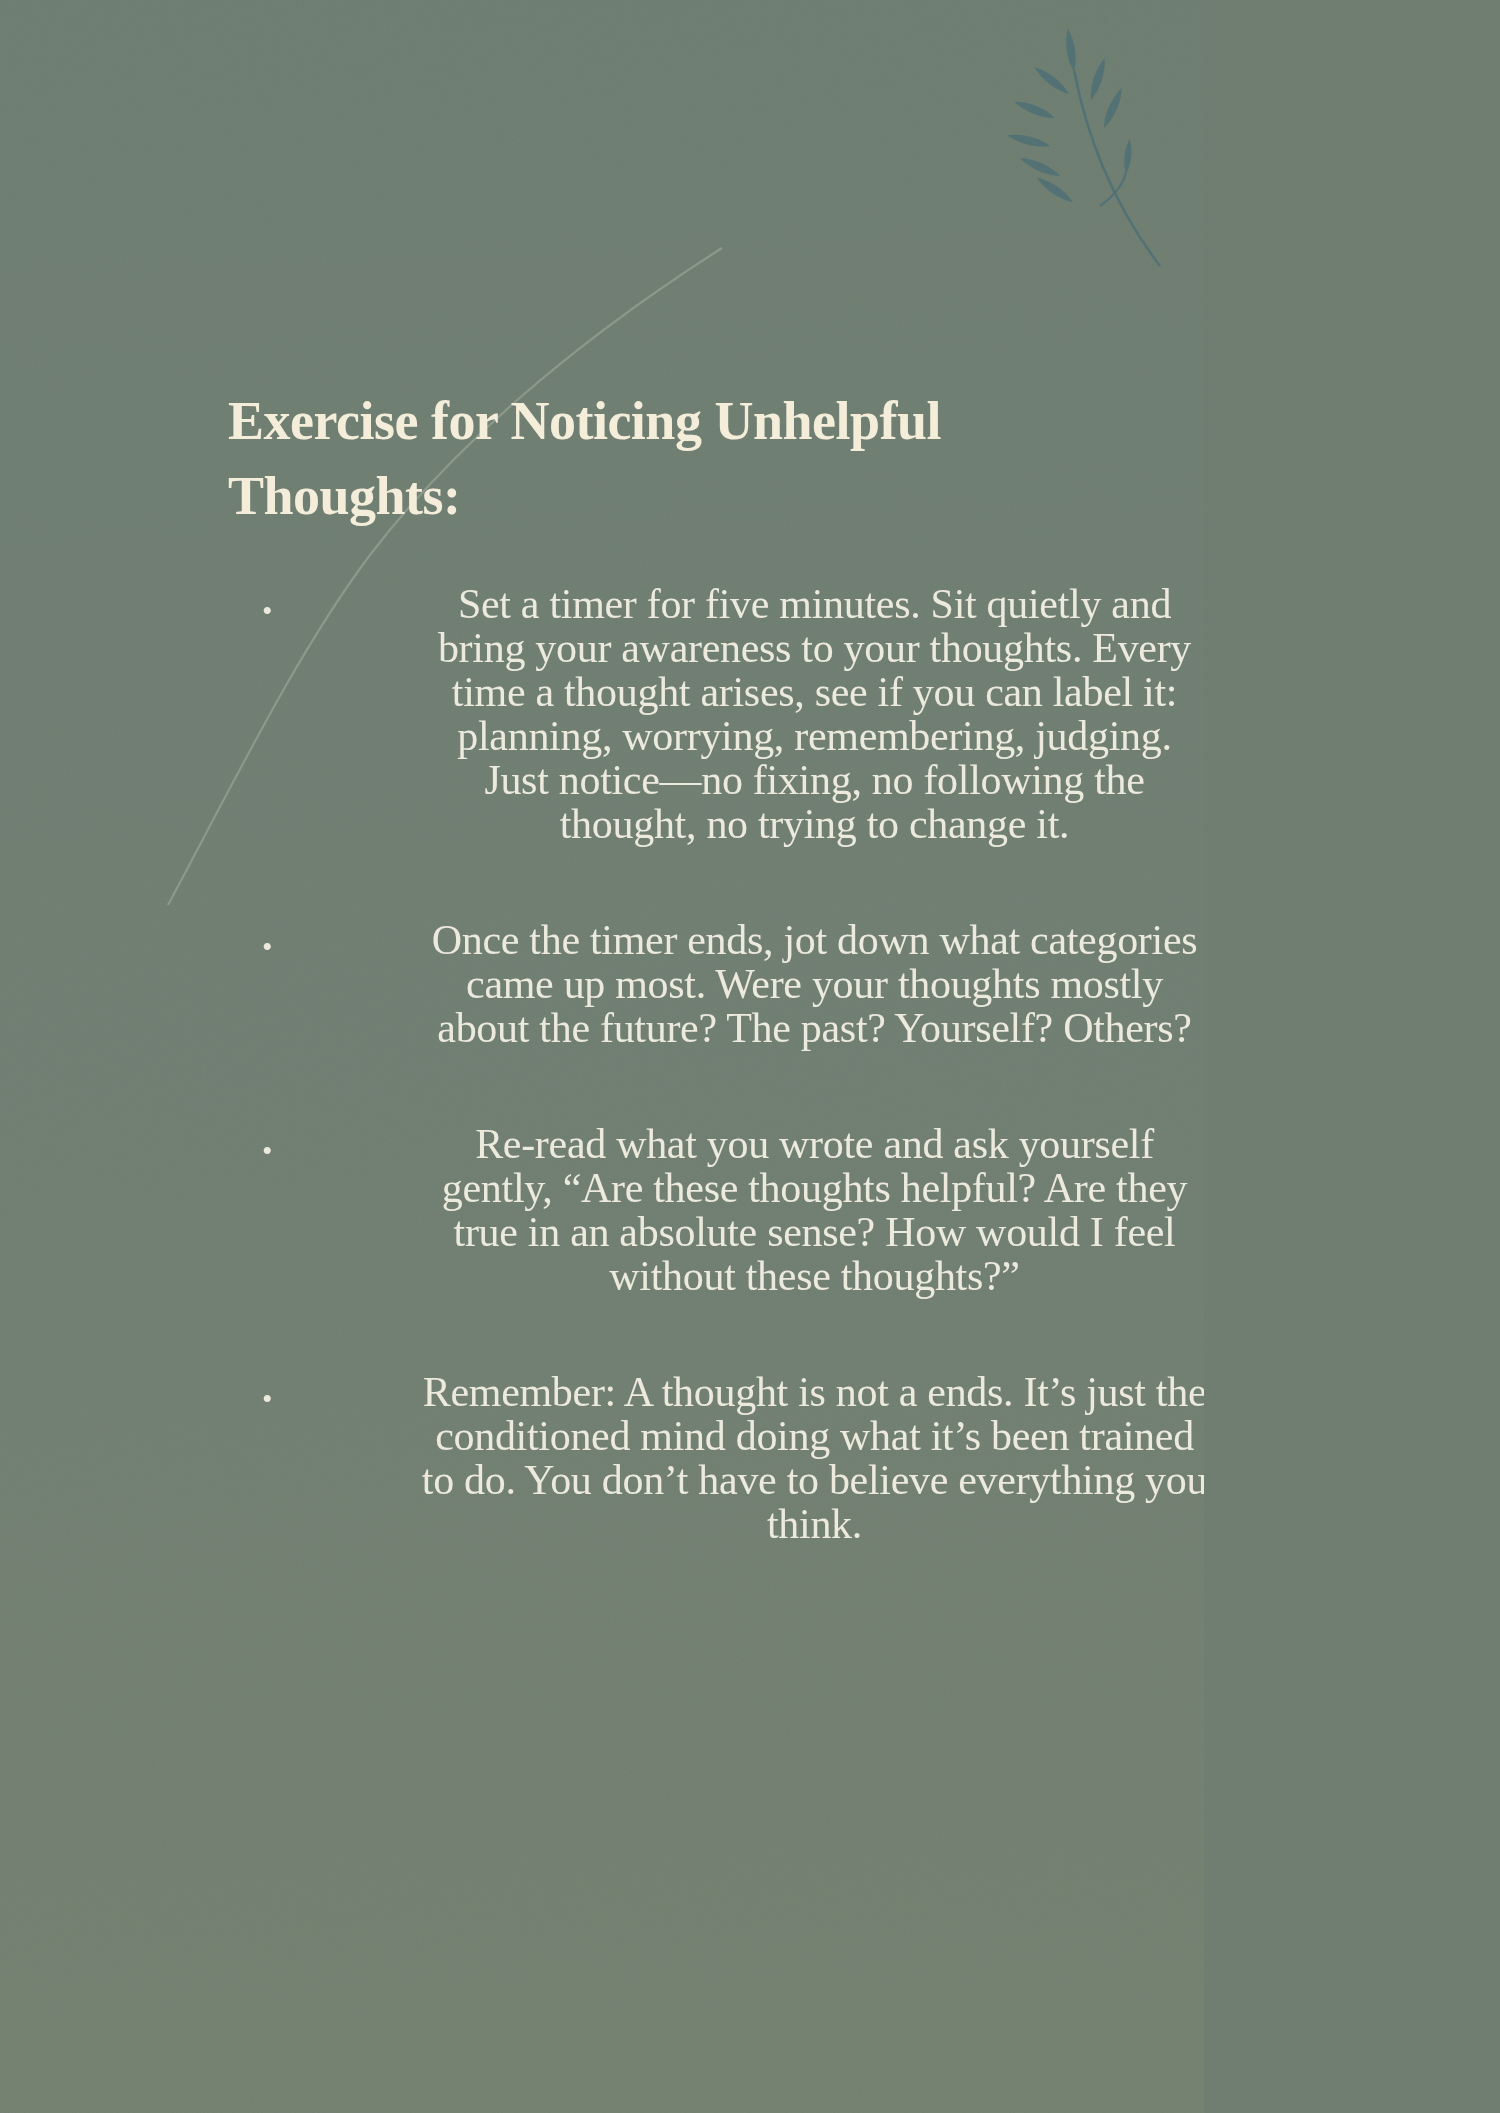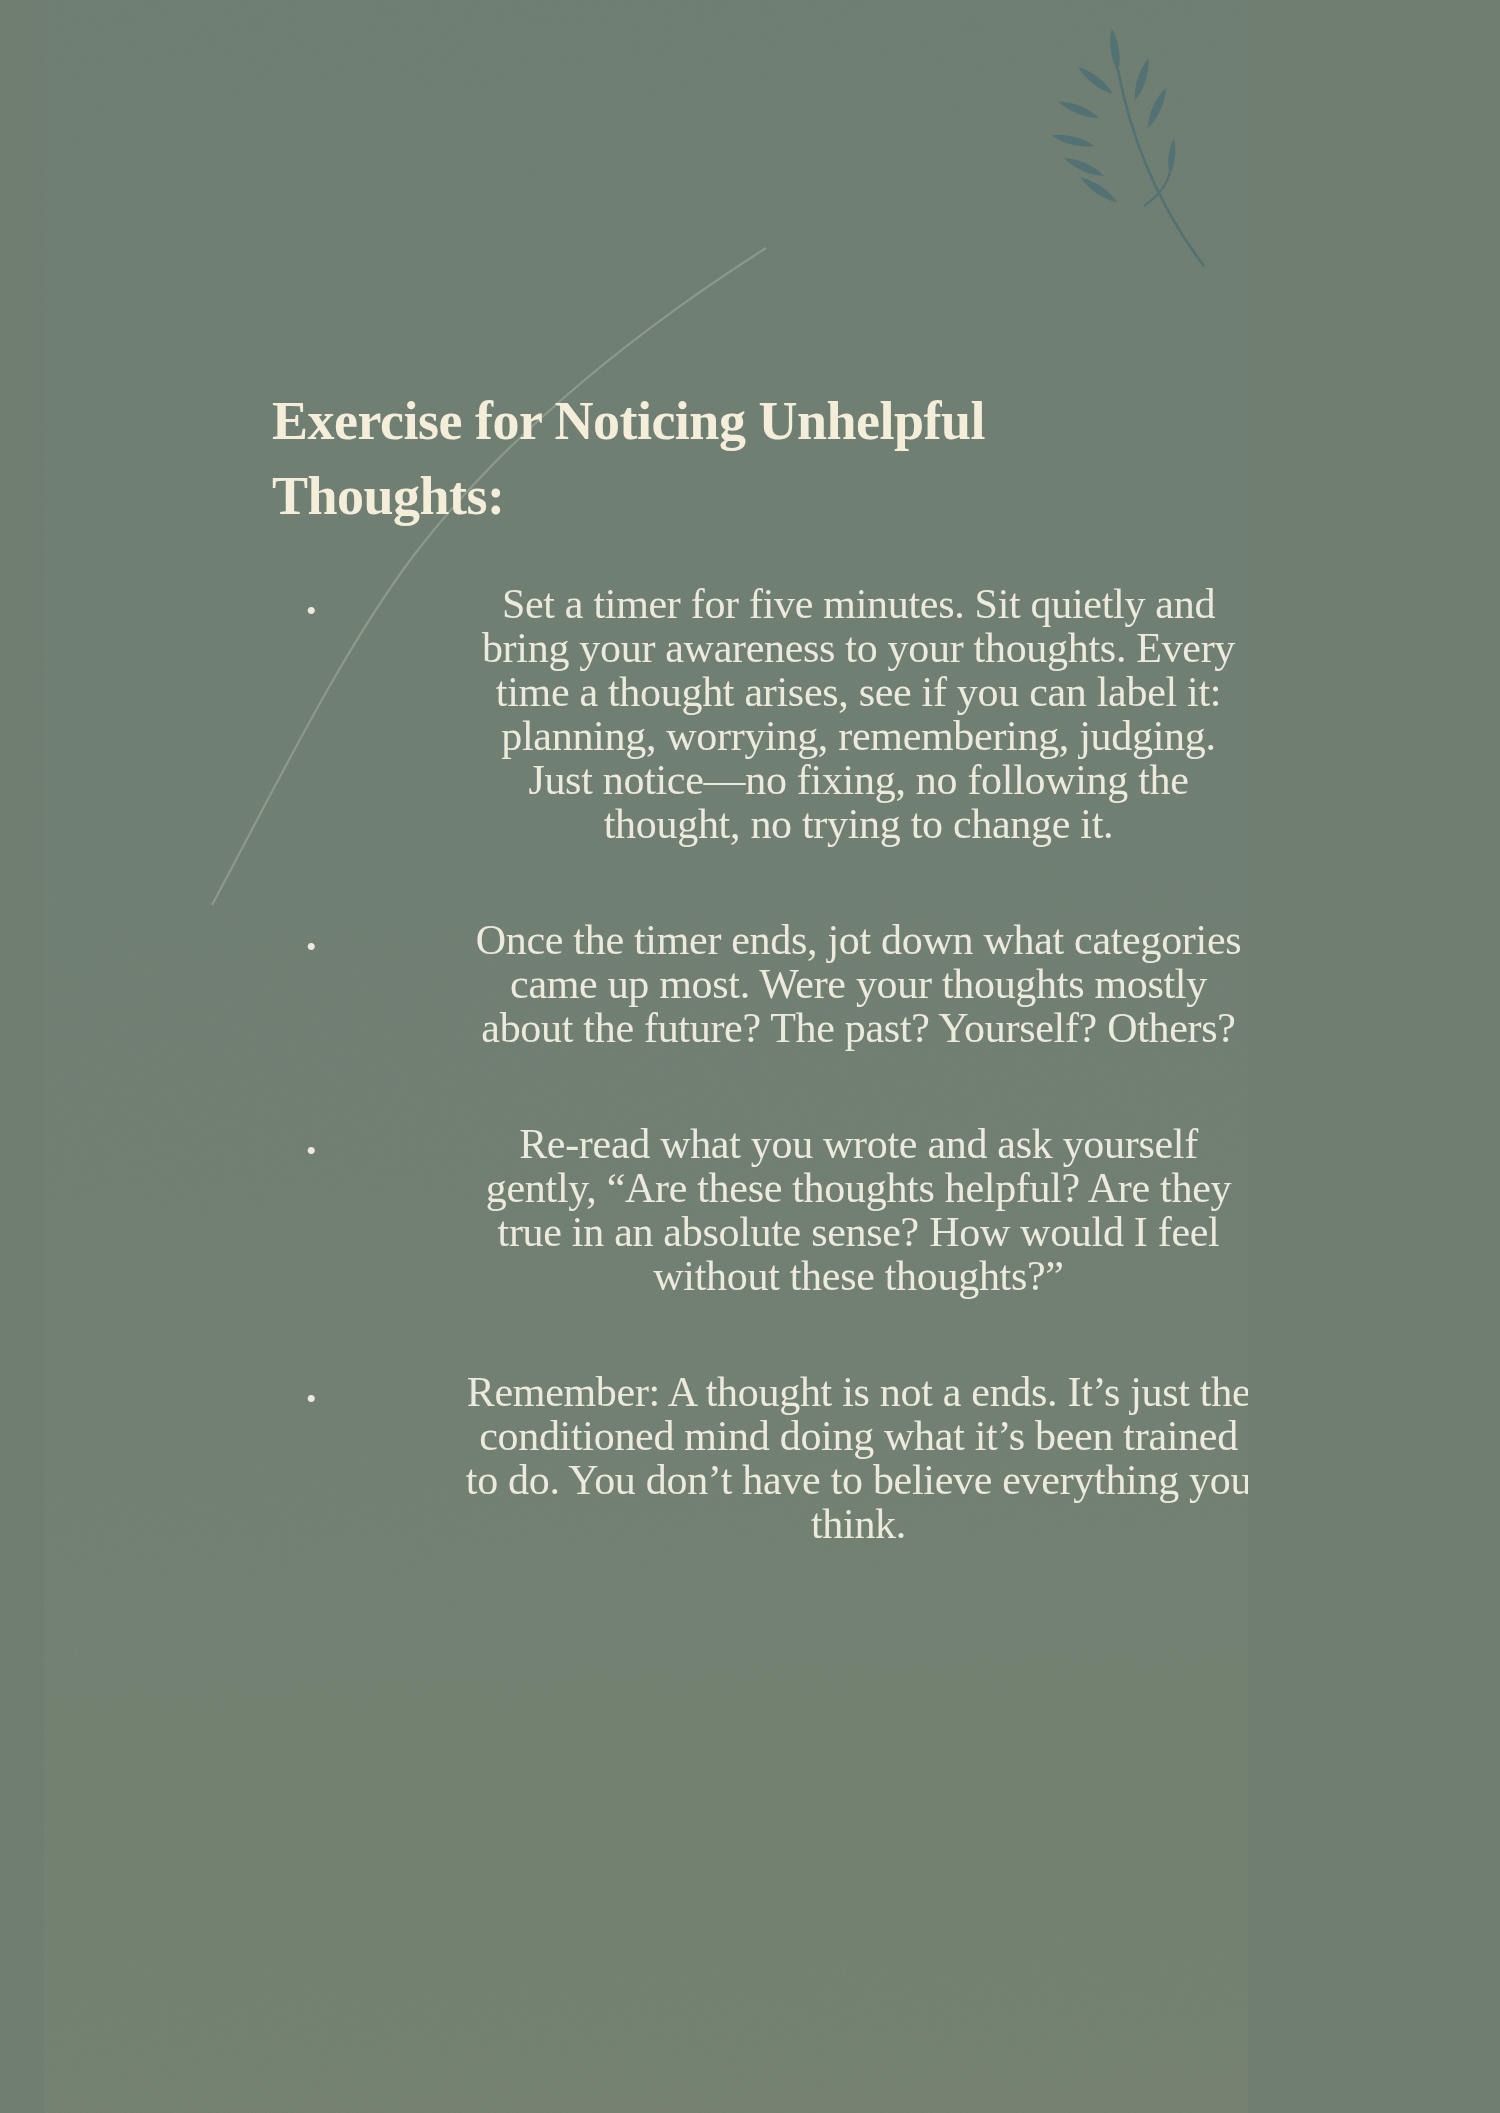--- a/index.html
+++ b/index.html
@@ -7,21 +7,20 @@
     width:1500px;height:2113px;
     font-family:"Liberation Serif","DejaVu Serif",serif;
     background:#6f7e71;
     overflow:hidden;
   }
   .page{
     position:relative;
     width:1204px;height:2113px;
     background:linear-gradient(178deg,#6d7d70 0%,#6f7e71 55%,#73806f 100%);
     overflow:hidden;
-    margin-left:44px;
   }
   .decor-svg{
     position:absolute;left:0;top:0;width:1500px;height:2113px;
     display:block;pointer-events:none;
   }
   .content{
     position:absolute;left:228px;top:384px;width:1090px;
   }
   .page-title{
     margin:0 0 48px 0;

